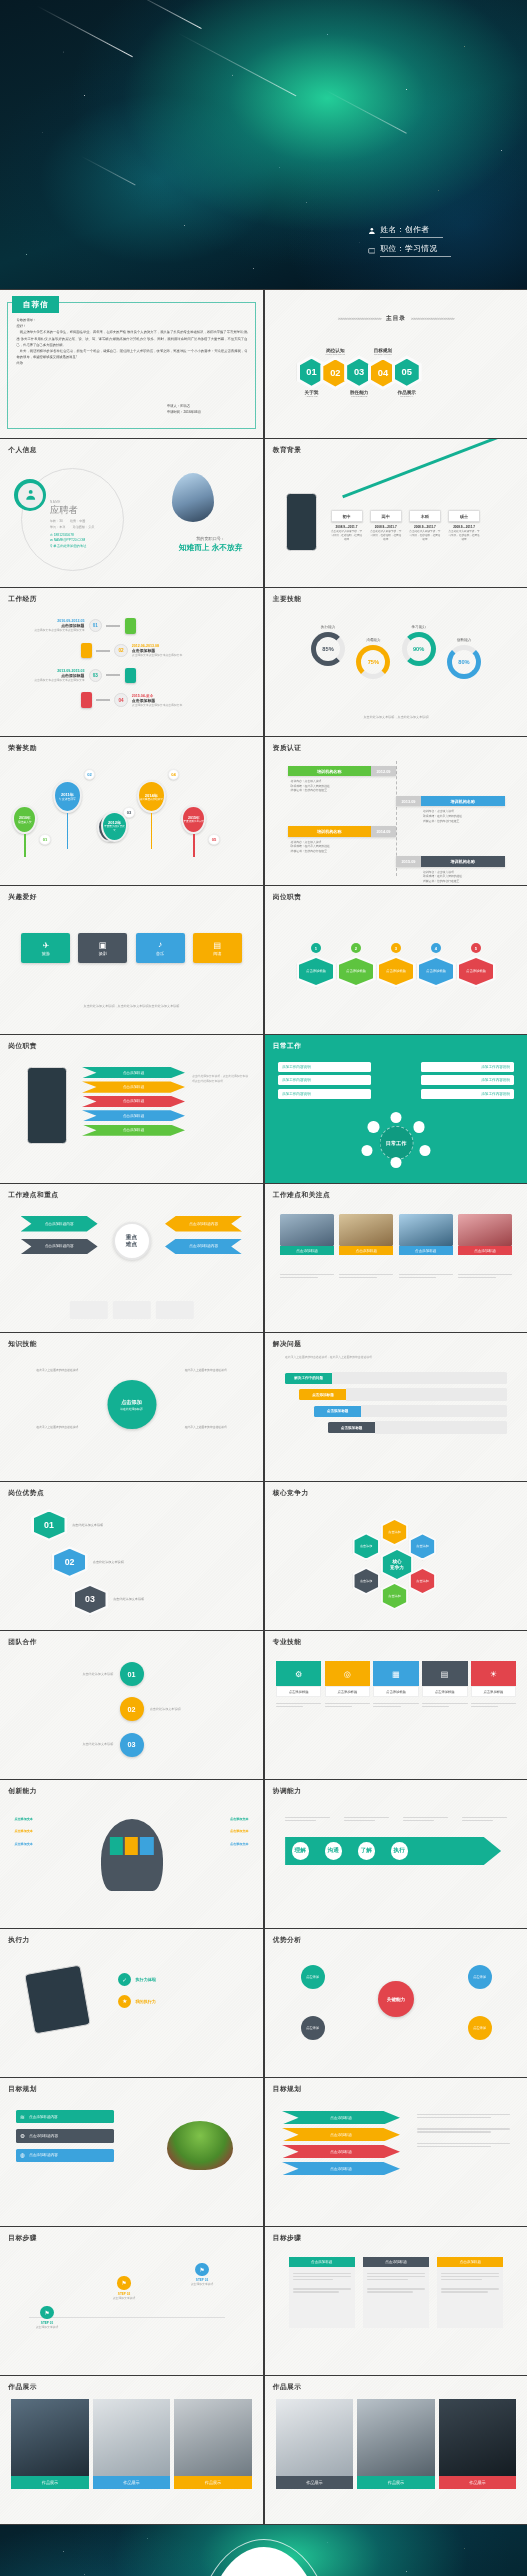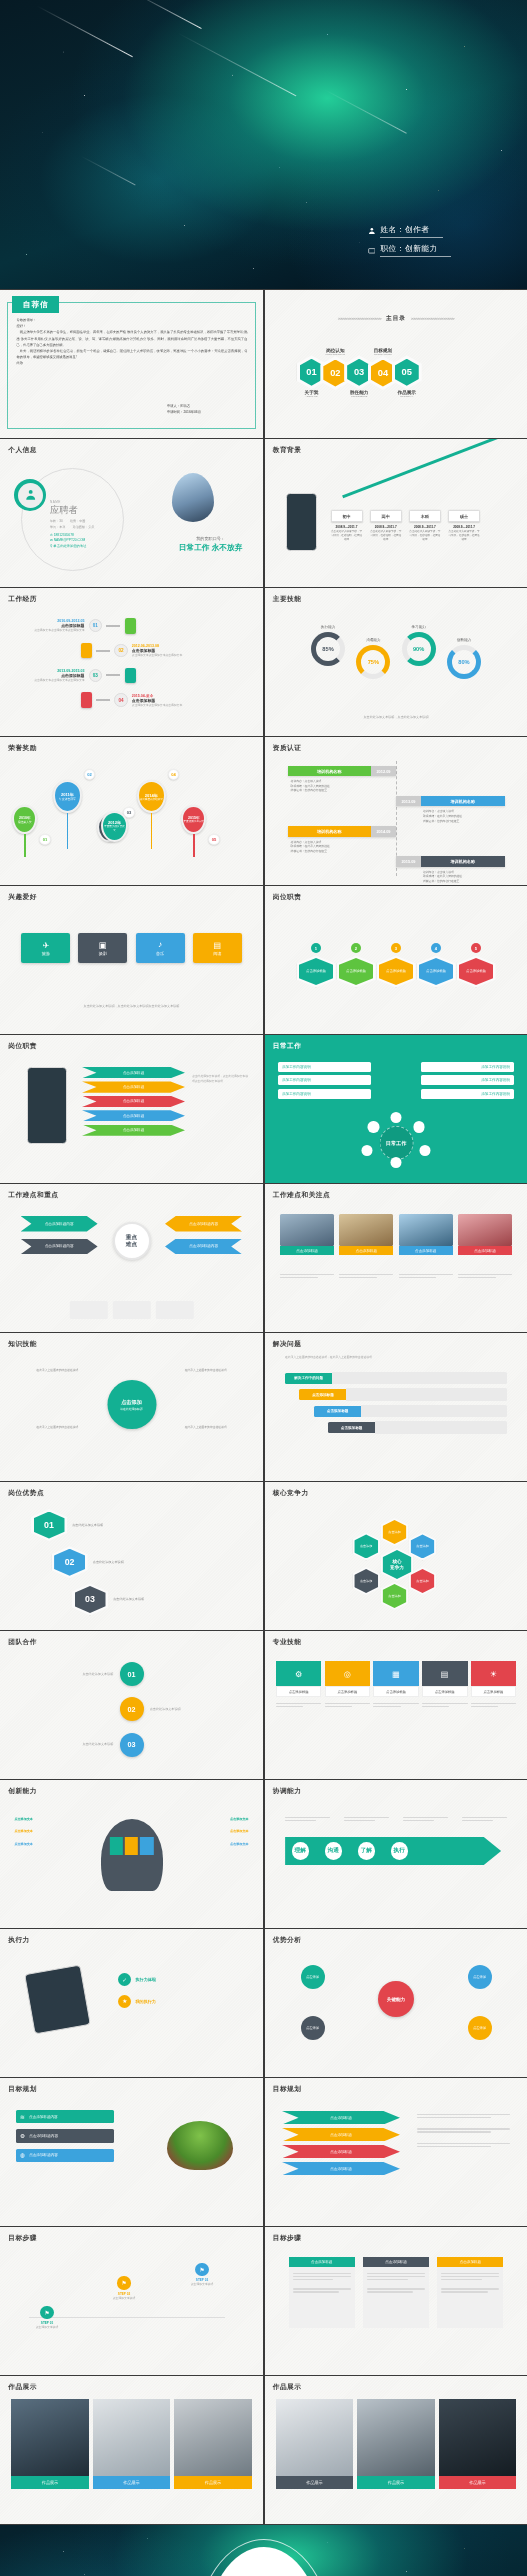--- a/index.html
+++ b/index.html
@@ -114,21 +114,21 @@
             </svg>
         </span>
         <span class="ci-tx">姓名：创作者</span>
       </div>
       <div class="ci-row">
         <span class="ci-ic">
           <svg width="7.7" height="7.7" viewBox="0 0 24 24">
               <rect x="2" y="5" width="20" height="14" rx="2" fill="none" stroke="#fff" stroke-width="2"></rect>
             </svg>
         </span>
-        <span class="ci-tx">职位：创新能力</span>
+        <span class="ci-tx">职位：学习情况</span>
       </div>
     </div>
   </div>
 
   <div class="grid">
 
     <div class="slide">
       <div style="position:absolute;left:7.2px;top:12.4px;right:7.2px;bottom:9.3px;border:0.5px solid #5fc7b2;"></div>
       <div style="position:absolute;left:12.4px;top:6.2px;background:#13b093;padding:3.6px 10.3px;">
         <span style="color:#fff;font-size:7.7px;font-weight:bold;letter-spacing:1px;">自荐信</span>
@@ -228,21 +228,21 @@
         </div>
         <div style="margin-top:4.1px;font-size:3.3px;color:#13b093;line-height:5.7px;">
           <div><span>✆</span> <span>18812345678</span></div>
           <div><span>✉</span> <span>NAME@PPT20.COM</span></div>
           <div style="max-width:37px;"><span>⚲</span> <span>单击此处添加您的地址</span></div>
         </div>
       </div>
       <div style="position:absolute;right:49px;top:34px;width:42px;height:49px;border-radius:50% 50% 50% 50%/60% 60% 40% 40%;background:linear-gradient(160deg,#bcd9ef,#6f8fae 55%,#2f4358);"></div>
       <div style="position:absolute;right:20.6px;bottom:34px;text-align:center;">
         <div style="font-size:4.1px;color:#6a6a6a;">我的竞职口号：</div>
-        <div style="font-size:7.7px;color:#13b093;font-weight:bold;margin-top:2.1px;">日常工作 永不放弃</div>
+        <div style="font-size:7.7px;color:#13b093;font-weight:bold;margin-top:2.1px;">知难而上 永不放弃</div>
       </div>
     </div>
 
     <div class="slide">
       <div class="s-title">教育背景</div>
       <div style="position:absolute;left:72px;top:26px;width:170px;height:3.1px;background:#13b093;transform:rotate(-21deg);"></div>
       <div class="phone" style="position:absolute;left:21.6px;top:54px;"></div>
       <div style="position:absolute;left:66px;top:31px;display:flex;gap:7.2px;align-items:flex-end;">
         <div style="width:32px;text-align:center;">
           <div style="height:40px;"></div>

